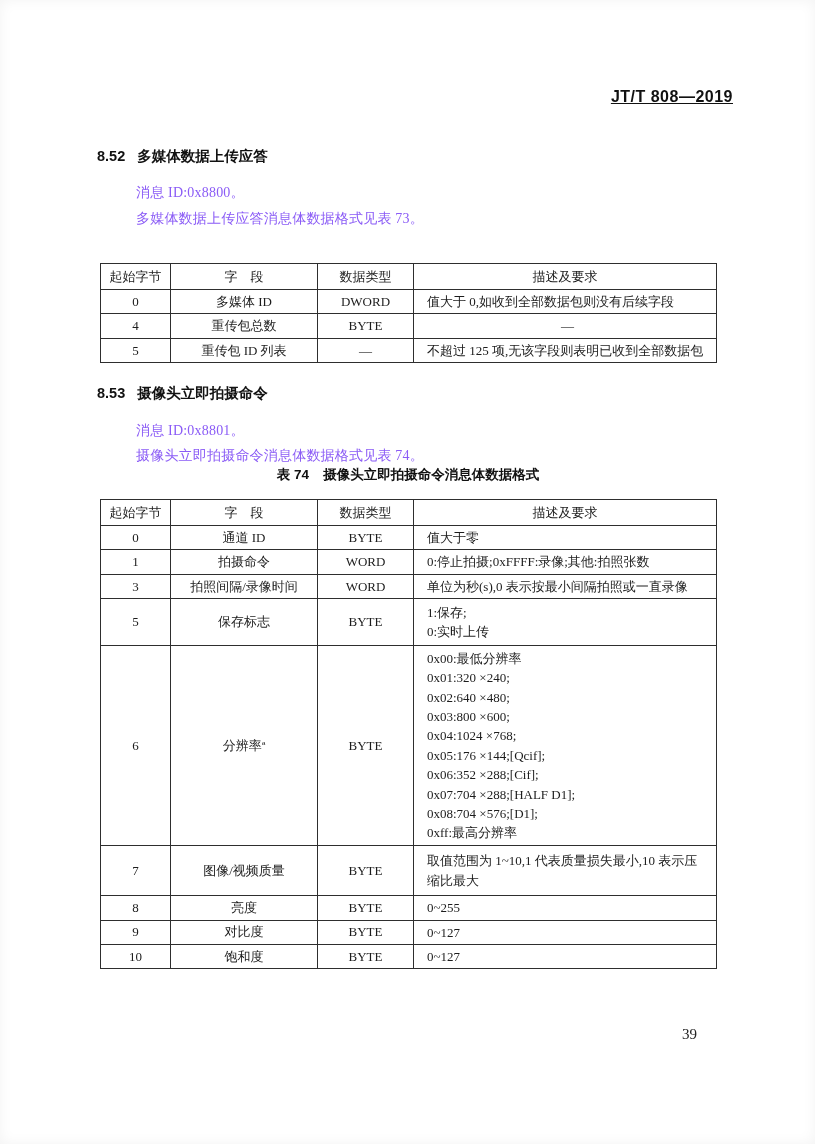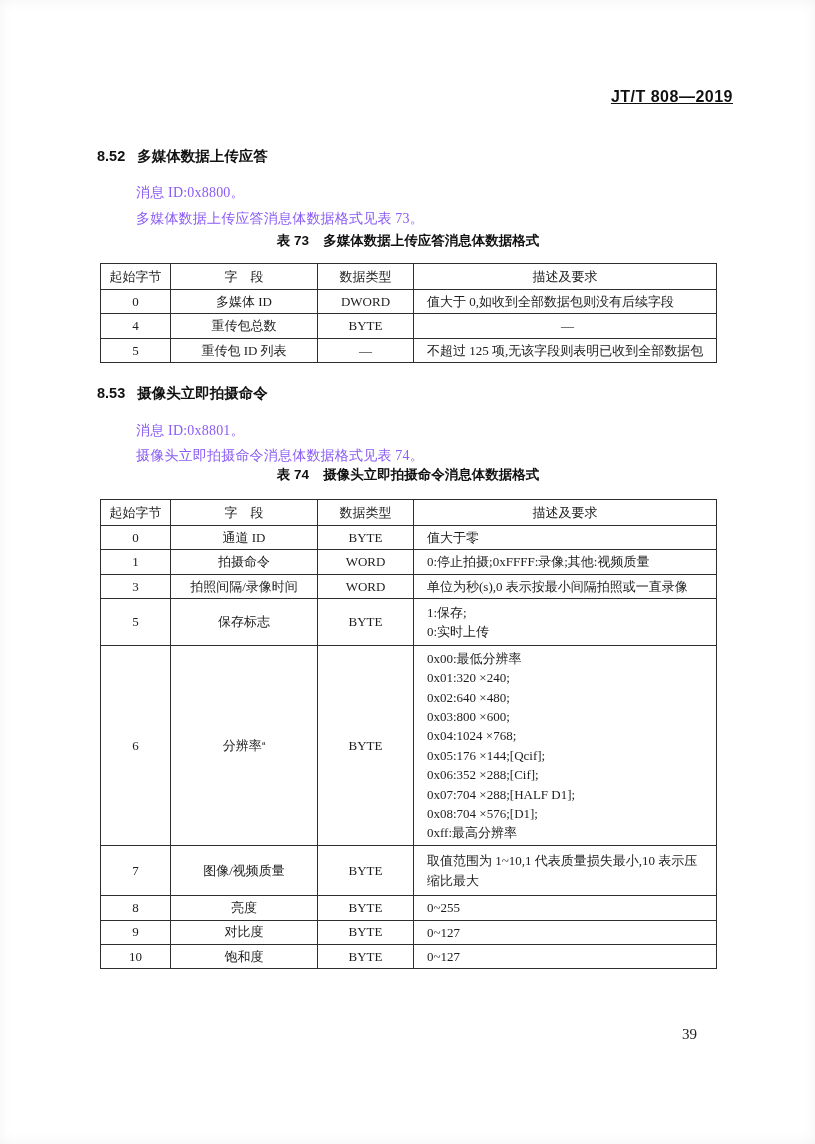--- a/index.html
+++ b/index.html
@@ -58,23 +58,20 @@
 <div class="page">
 
   <div class="doc-code">JT/T 808—2019</div>
 
   <div class="h2" style="top:147px">
     <span class="num">8.52</span><span>多媒体数据上传应答</span>
   </div>
   <p class="body-line" style="top:173px">消息 ID:0x8800。</p>
   <p class="body-line" style="top:199px">多媒体数据上传应答消息体数据格式见表 73。</p>
 
-  <div class="tbl-caption" style="top:232px">
-    <span class="lbl">表 73</span><span>多媒体数据上传应答消息体数据格式</span>
-  </div>
 
   <table class="std" style="top:263px">
     <colgroup>
         <col style="width:70px">
         <col style="width:147px">
         <col style="width:96px">
         <col style="width:303px">
       </colgroup>
     <tbody>
         <tr style="height:26px">
@@ -131,21 +128,21 @@
     <tr style="height:24px">
       <td>0</td>
       <td>通道 ID</td>
       <td>BYTE</td>
       <td class="desc">值大于零</td>
     </tr>
     <tr style="height:24px">
       <td>1</td>
       <td>拍摄命令</td>
       <td>WORD</td>
-      <td class="desc">0:停止拍摄;0xFFFF:录像;其他:视频质量</td>
+      <td class="desc">0:停止拍摄;0xFFFF:录像;其他:拍照张数</td>
     </tr>
     <tr style="height:24px">
       <td>3</td>
       <td>拍照间隔/录像时间</td>
       <td>WORD</td>
       <td class="desc">单位为秒(s),0 表示按最小间隔拍照或一直录像</td>
     </tr>
     <tr style="height:47px">
       <td>5</td>
       <td>保存标志</td>

